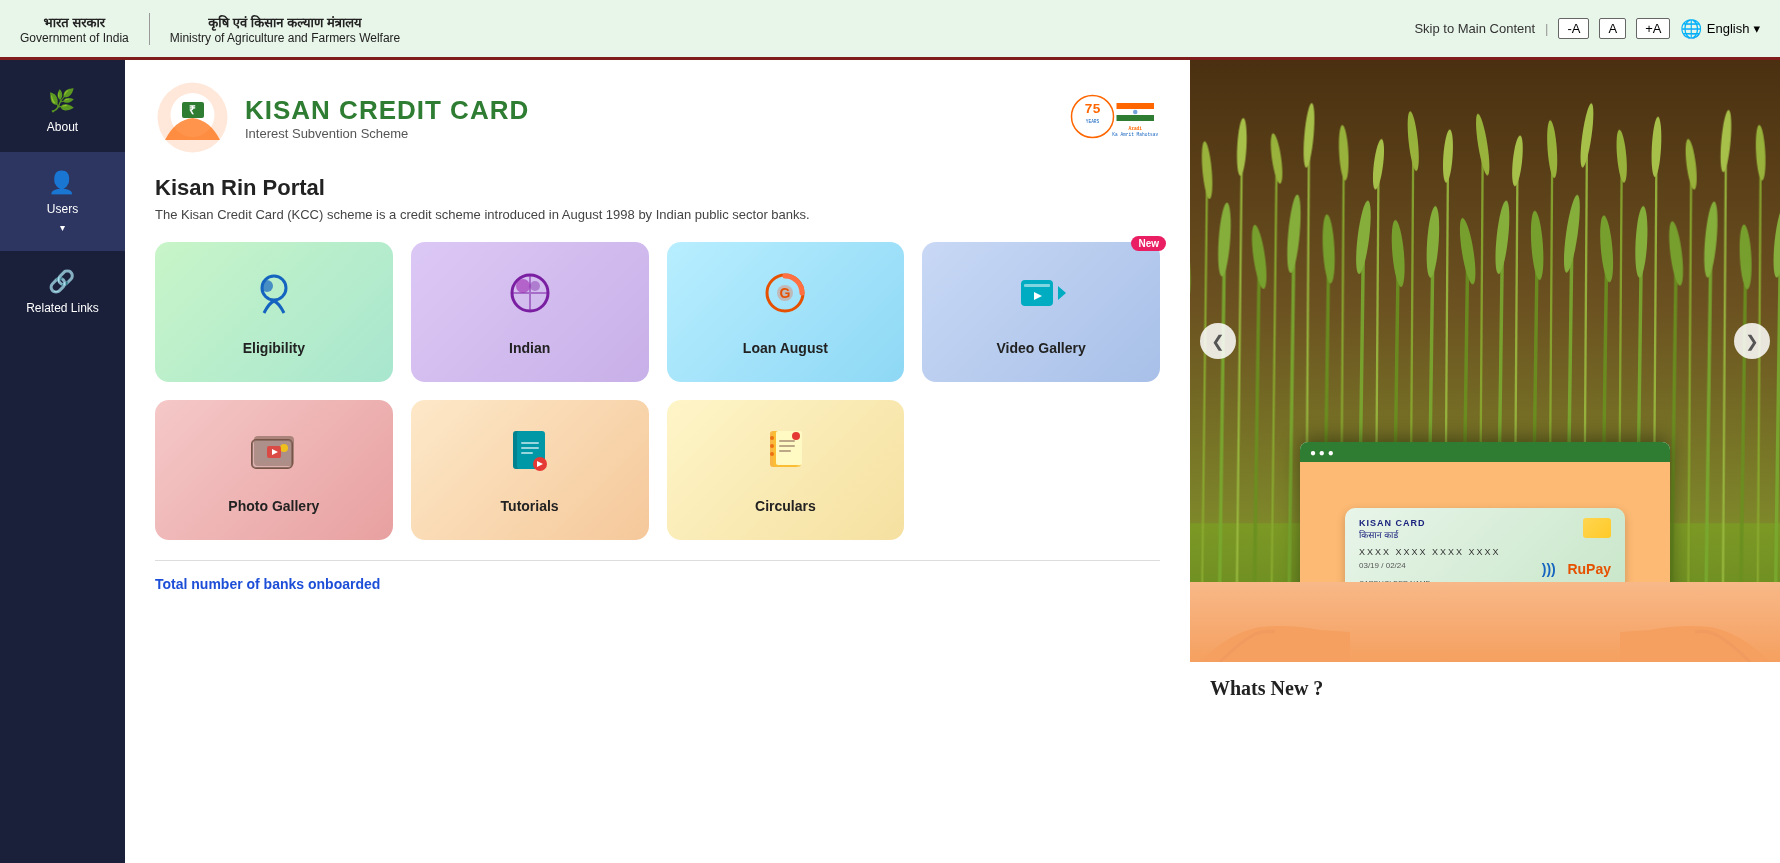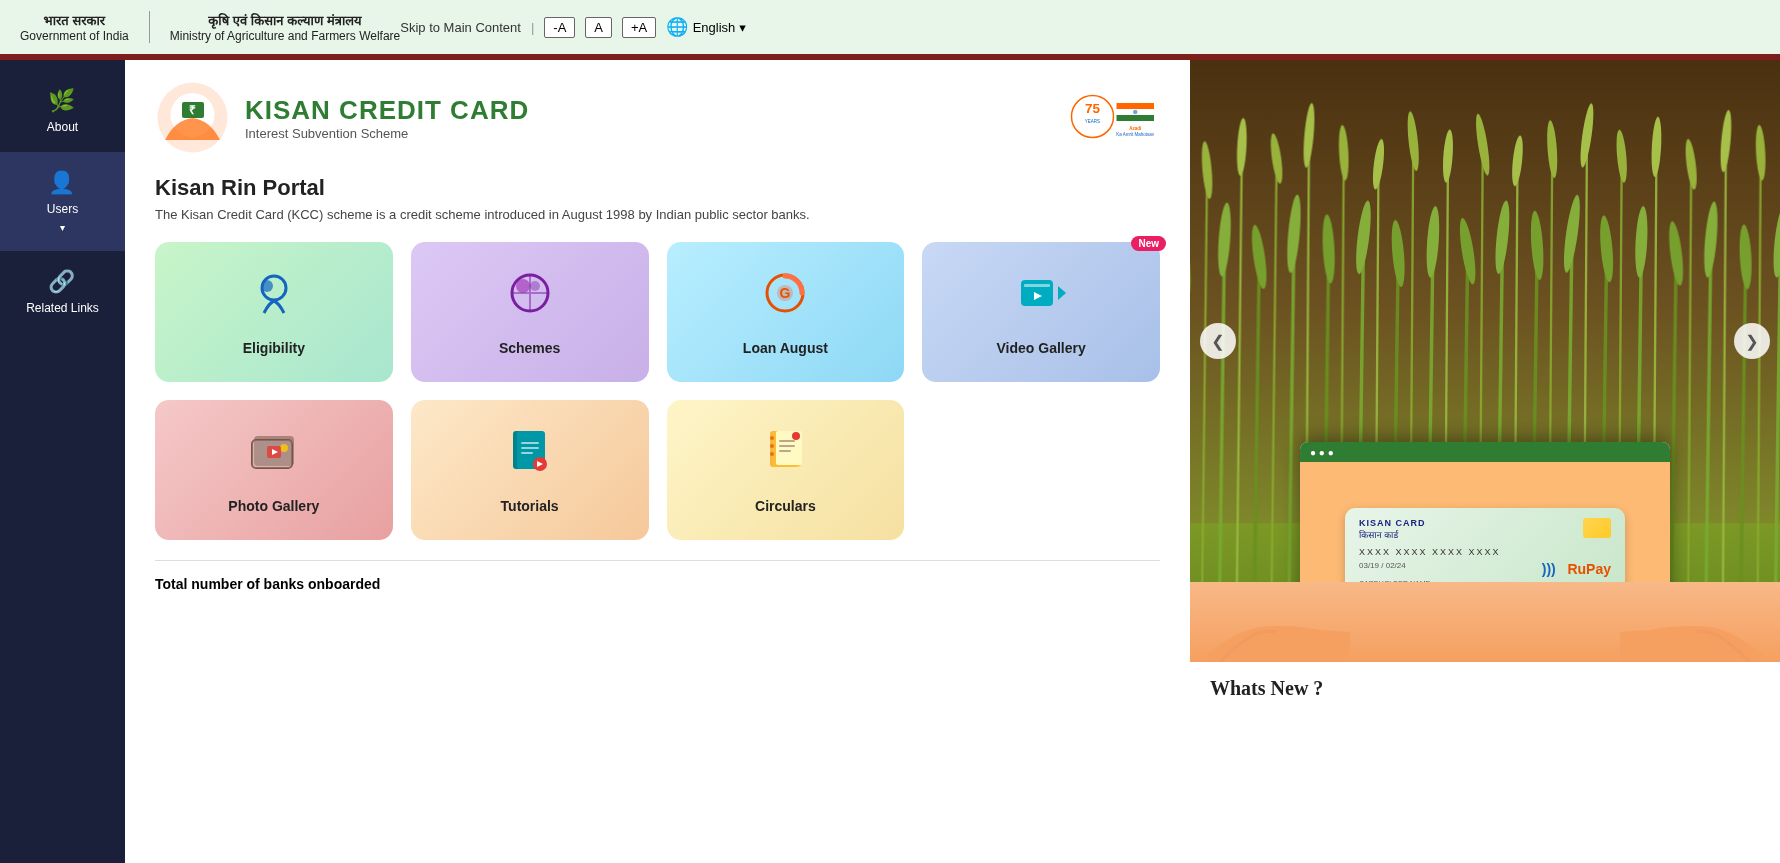--- a/index.html
+++ b/index.html
@@ -3,24 +3,24 @@
   <meta charset="utf-8">
   <style>
     * { margin: 0; padding: 0; box-sizing: border-box; }
     body { font-family: Arial, sans-serif; background: #f0f0f0; width: 1780px; min-height: 863px; overflow-x: hidden; }
 
     
     .top-bar {
       background: #e8f5e9;
       display: flex;
       align-items: center;
-      justify-content: flex-start;
+      justify-content: space-between;
       padding: 8px 20px;
       height: 60px;
-      border-bottom: 6px solid #7f1d1d;
+      border-bottom: 3px solid #7f1d1d;
     }
     .top-bar-left {
       display: flex;
       align-items: center;
       gap: 20px;
     }
     .gov-title {
       text-align: center;
       font-size: 12px;
       color: #222;
@@ -124,20 +124,21 @@
     .logo-title {
       font-size: 26px;
       font-weight: bold;
       color: #2e7d32;
       letter-spacing: 1px;
     }
     .logo-subtitle { font-size: 13px; color: #555; }
     .azadi-badge {
       text-align: center;
       font-size: 11px;
+      font-family: Liberation Mono, monospace;
     }
 
     
     .azadi-svg { width: 90px; height: 55px; }
 
     
     .portal-title {
       font-size: 22px;
       font-weight: bold;
       color: #222;
@@ -189,21 +190,21 @@
       font-size: 10px;
       font-weight: bold;
       padding: 2px 7px;
       border-radius: 10px;
     }
 
     
     .divider { border: none; border-top: 1px solid #ddd; margin: 10px 0 15px 0; }
 
     
-    .banks-section { font-size: 14px; font-weight: bold; color: #000000; }
+    .banks-section { font-size: 14px; font-weight: bold; color: #1d4ed8; }
 
     
     .right-panel {
       width: 590px;
       flex-shrink: 0;
       position: relative;
       background: #1a2a1a;
       overflow: hidden;
     }
     .slider-bg {
@@ -407,21 +408,21 @@
 
       <div class="tile tile-schemes">
         <div class="tile-icon">
           <svg width="50" height="50" viewBox="0 0 50 50">
             <circle cx="25" cy="25" r="18" fill="none" stroke="#7b1fa2" stroke-width="3"></circle>
             <path d="M25 7 L25 43 M7 25 L43 25" stroke="#7b1fa2" stroke-width="2" opacity="0.5"></path>
             <circle cx="18" cy="18" r="7" fill="#9c27b0" opacity="0.6"></circle>
             <circle cx="30" cy="18" r="5" fill="#7b1fa2" opacity="0.4"></circle>
           </svg>
         </div>
-        <div class="tile-label">Schemes</div>
+        <div class="tile-label">Indian</div>
       </div>
 
       <div class="tile tile-loan">
         <div class="tile-icon">
           <svg width="50" height="50" viewBox="0 0 50 50">
             <circle cx="25" cy="25" r="18" fill="none" stroke="#e65100" stroke-width="3"></circle>
             <path d="M25 8 A17 17 0 0 1 42 25" fill="none" stroke="#ff7043" stroke-width="5" stroke-linecap="round"></path>
             <circle cx="25" cy="25" r="8" fill="#ff5722" opacity="0.3"></circle>
             <text x="25" y="30" text-anchor="middle" fill="#e65100" font-size="14" font-weight="bold">G</text>
           </svg>

